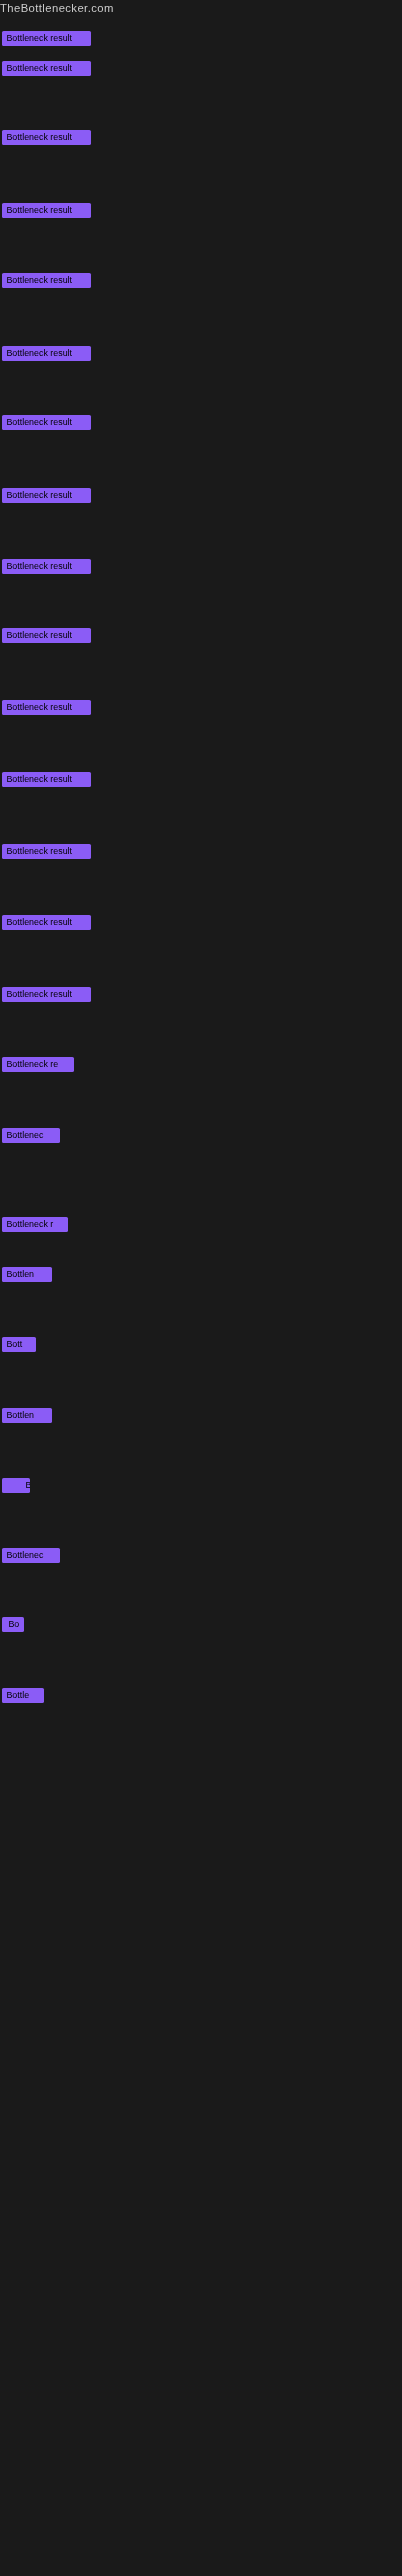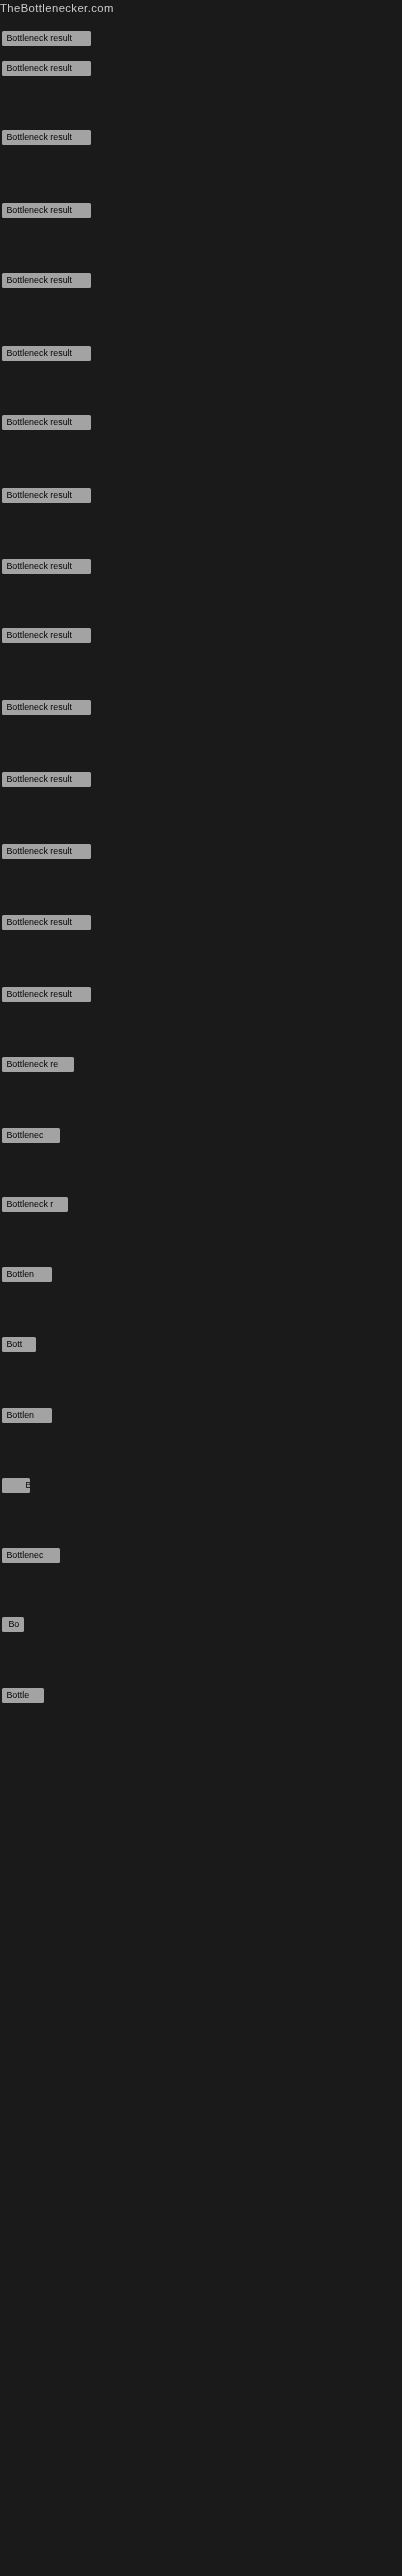--- a/index.html
+++ b/index.html
@@ -19,21 +19,21 @@
     .site-title {
       text-align: center;
       color: #cccccc;
       font-size: 11.3px;
       padding: 6.4px 0 3.2px 0;
       letter-spacing: 0.4px;
     }
 
     .bottleneck-badge {
       display: inline-block;
-      background-color: #a3a3a3;
+      background-color: #8b5cf6;
       color: #000000;
       font-size: 8.9px;
       font-weight: normal;
       padding: 2.4px 4.8px;
       border-radius: 1.6px;
       white-space: nowrap;
       overflow: hidden;
     }
 
     .items-container {
@@ -58,21 +58,21 @@
     <div style="position: absolute; top: 473px; left: 1.6px;"><span class="bottleneck-badge" style="max-width: 89px; width: 89px;">Bottleneck result</span></div>
     <div style="position: absolute; top: 544px; left: 1.6px;"><span class="bottleneck-badge" style="max-width: 89px; width: 89px;">Bottleneck result</span></div>
     <div style="position: absolute; top: 613px; left: 1.6px;"><span class="bottleneck-badge" style="max-width: 89px; width: 89px;">Bottleneck result</span></div>
     <div style="position: absolute; top: 685px; left: 1.6px;"><span class="bottleneck-badge" style="max-width: 89px; width: 89px;">Bottleneck result</span></div>
     <div style="position: absolute; top: 757px; left: 1.6px;"><span class="bottleneck-badge" style="max-width: 89px; width: 89px;">Bottleneck result</span></div>
     <div style="position: absolute; top: 829px; left: 1.6px;"><span class="bottleneck-badge" style="max-width: 89px; width: 89px;">Bottleneck result</span></div>
     <div style="position: absolute; top: 900px; left: 1.6px;"><span class="bottleneck-badge" style="max-width: 89px; width: 89px;">Bottleneck result</span></div>
     <div style="position: absolute; top: 972px; left: 1.6px;"><span class="bottleneck-badge" style="max-width: 89px; width: 89px;">Bottleneck result</span></div>
     <div style="position: absolute; top: 1042px; left: 1.6px;"><span class="bottleneck-badge" style="max-width: 72px; width: 96px;">Bottleneck re</span></div>
     <div style="position: absolute; top: 1113px; left: 1.6px;"><span class="bottleneck-badge" style="max-width: 58px; width: 58px;">Bottlenec</span></div>
-    <div style="position: absolute; top: 1182px; left: 1.6px;"><span class="bottleneck-badge" style="max-width: 66px; width: 66px;">Bottleneck r</span></div>
+    <div style="position: absolute; top: 1182px; left: 1.6px;"><span class="bottleneck-badge" style="max-width: 66px; width: 66px; margin-top: 20px;">Bottleneck r</span></div>
     <div style="position: absolute; top: 1252px; left: 1.6px;"><span class="bottleneck-badge" style="max-width: 50px; width: 50px;">Bottlen</span></div>
     <div style="position: absolute; top: 1322px; left: 1.6px;"><span class="bottleneck-badge" style="max-width: 34px; width: 34px;">Bott</span></div>
     <div style="position: absolute; top: 1393px; left: 1.6px;"><span class="bottleneck-badge" style="max-width: 50px; width: 50px;">Bottlen</span></div>
     <div style="position: absolute; top: 1463px; left: 1.6px;"><span class="bottleneck-badge" style="max-width: 42px; width: 22px; padding-left: 24px;">Bottle</span></div>
     <div style="position: absolute; top: 1533px; left: 1.6px;"><span class="bottleneck-badge" style="max-width: 58px; width: 58px;">Bottlenec</span></div>
     <div style="position: absolute; top: 1602px; left: 1.6px;"><span class="bottleneck-badge" style="max-width: 22.5px; width: 22.5px; text-align: right;">Bo</span></div>
     <div style="position: absolute; top: 1673px; left: 1.6px;"><span class="bottleneck-badge" style="max-width: 42px; width: 42px;">Bottle</span></div>
   </div>
 
 

